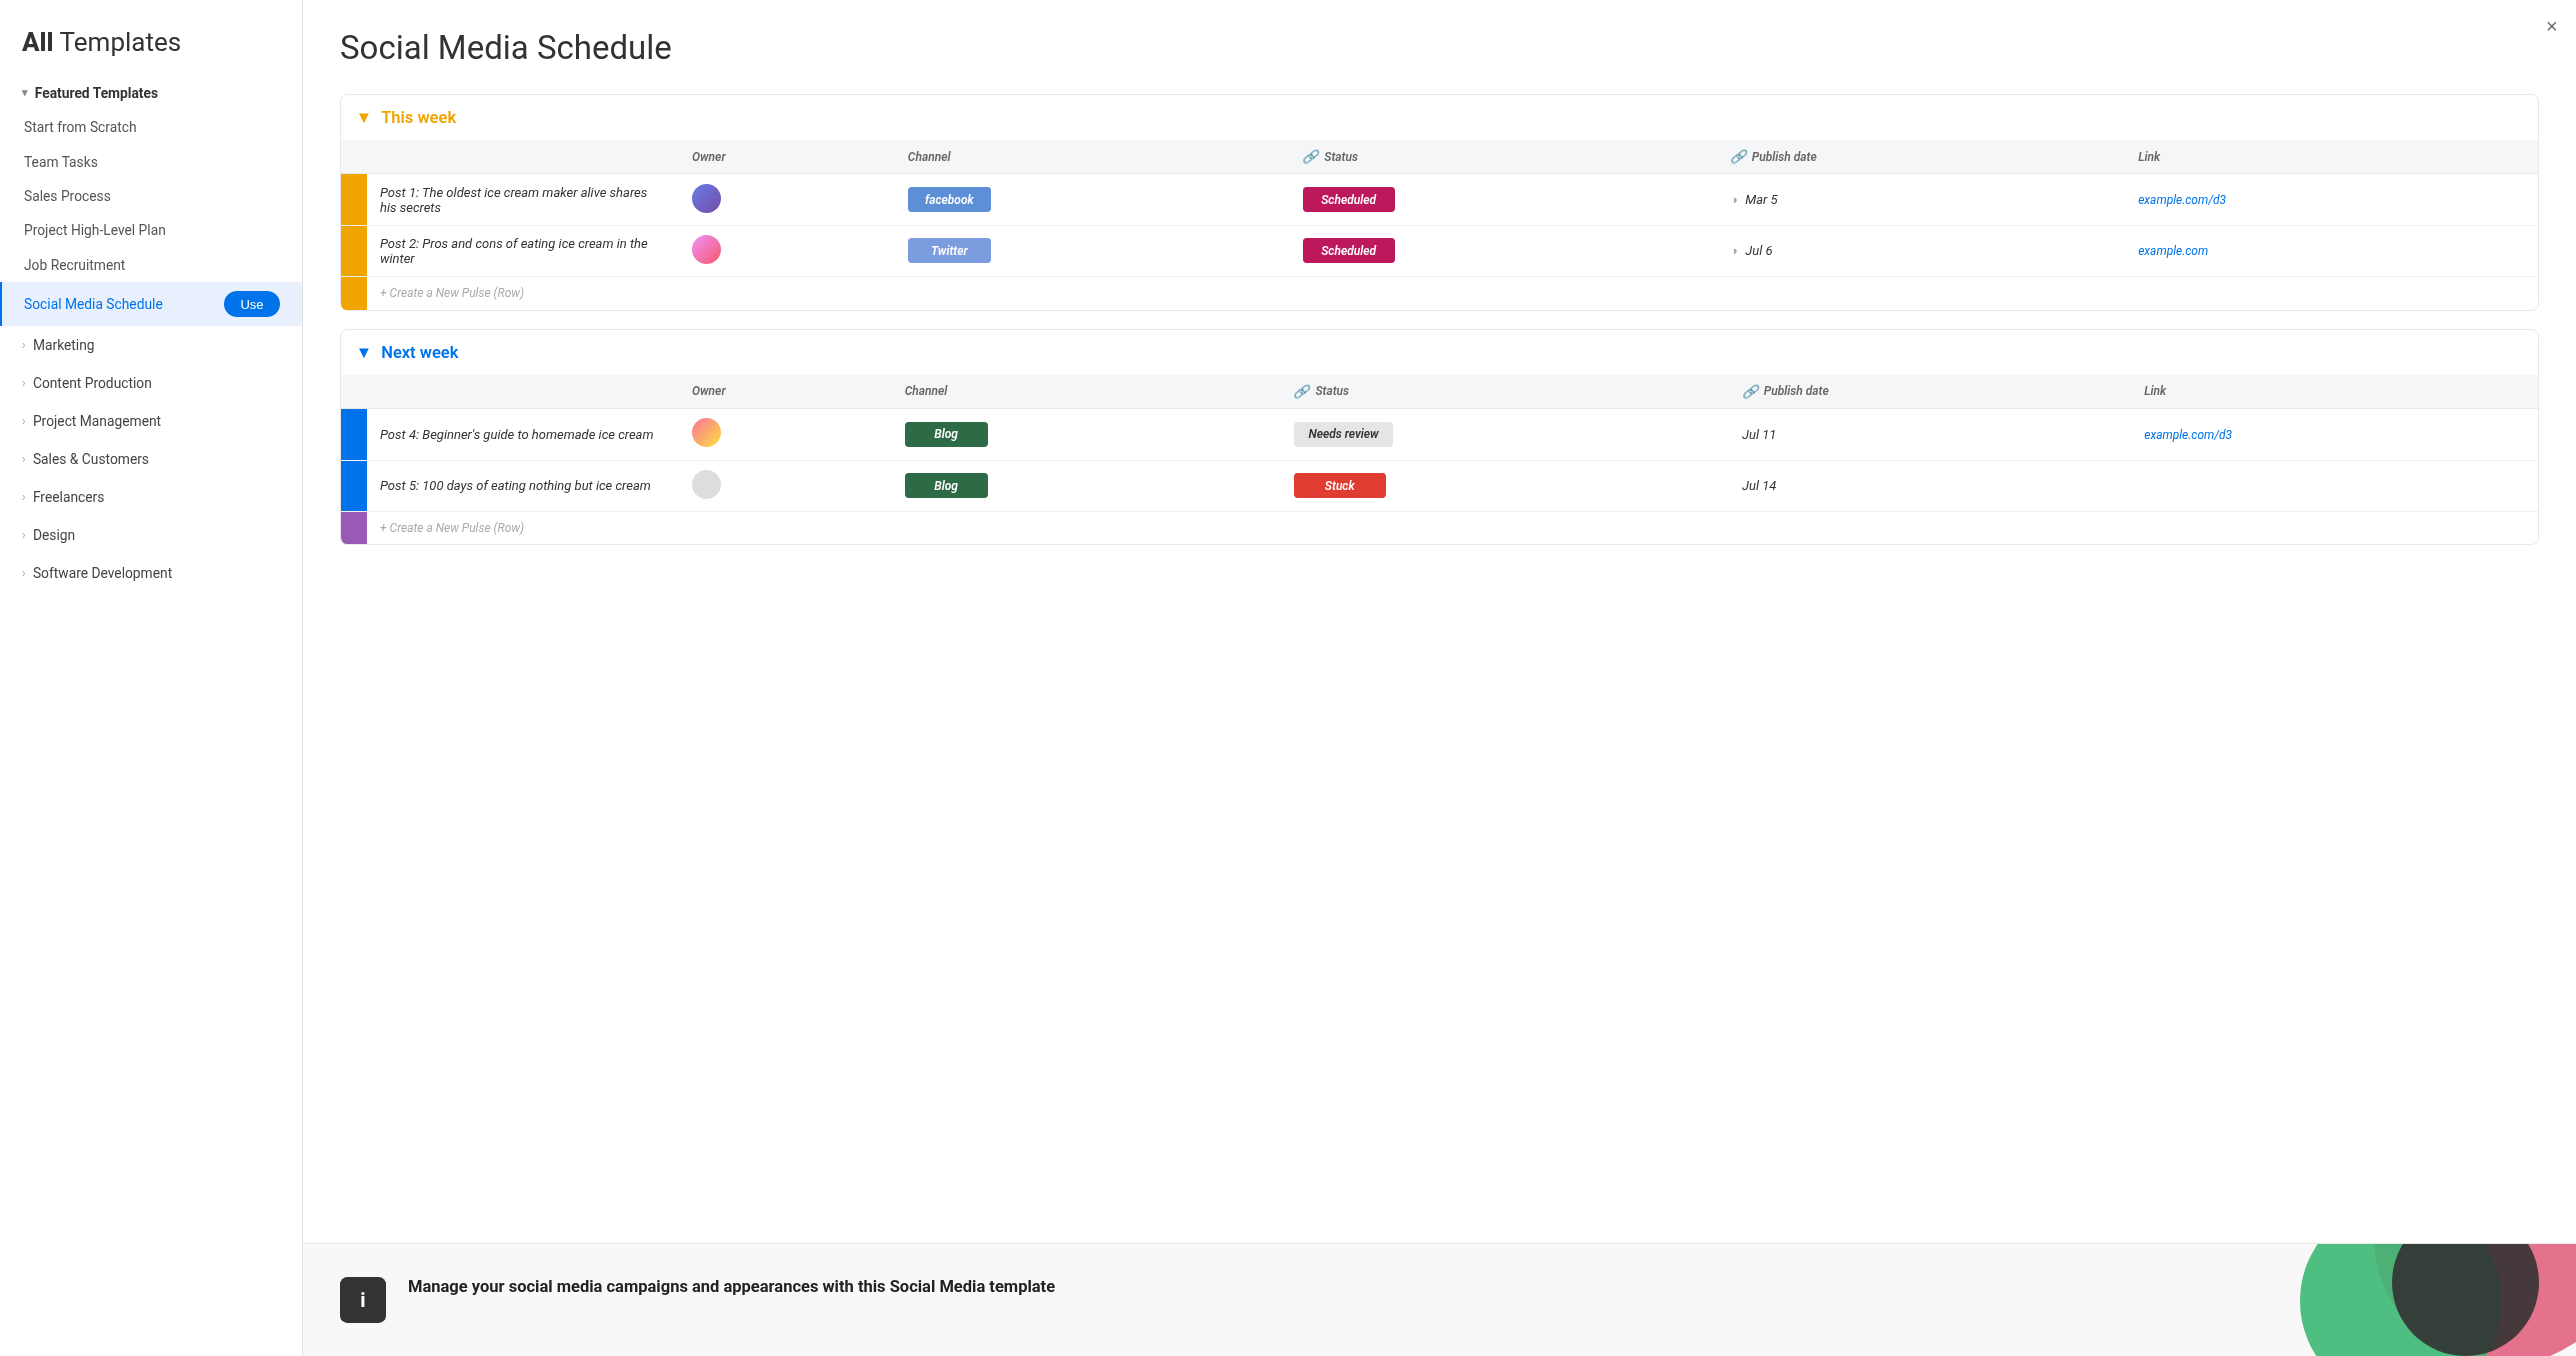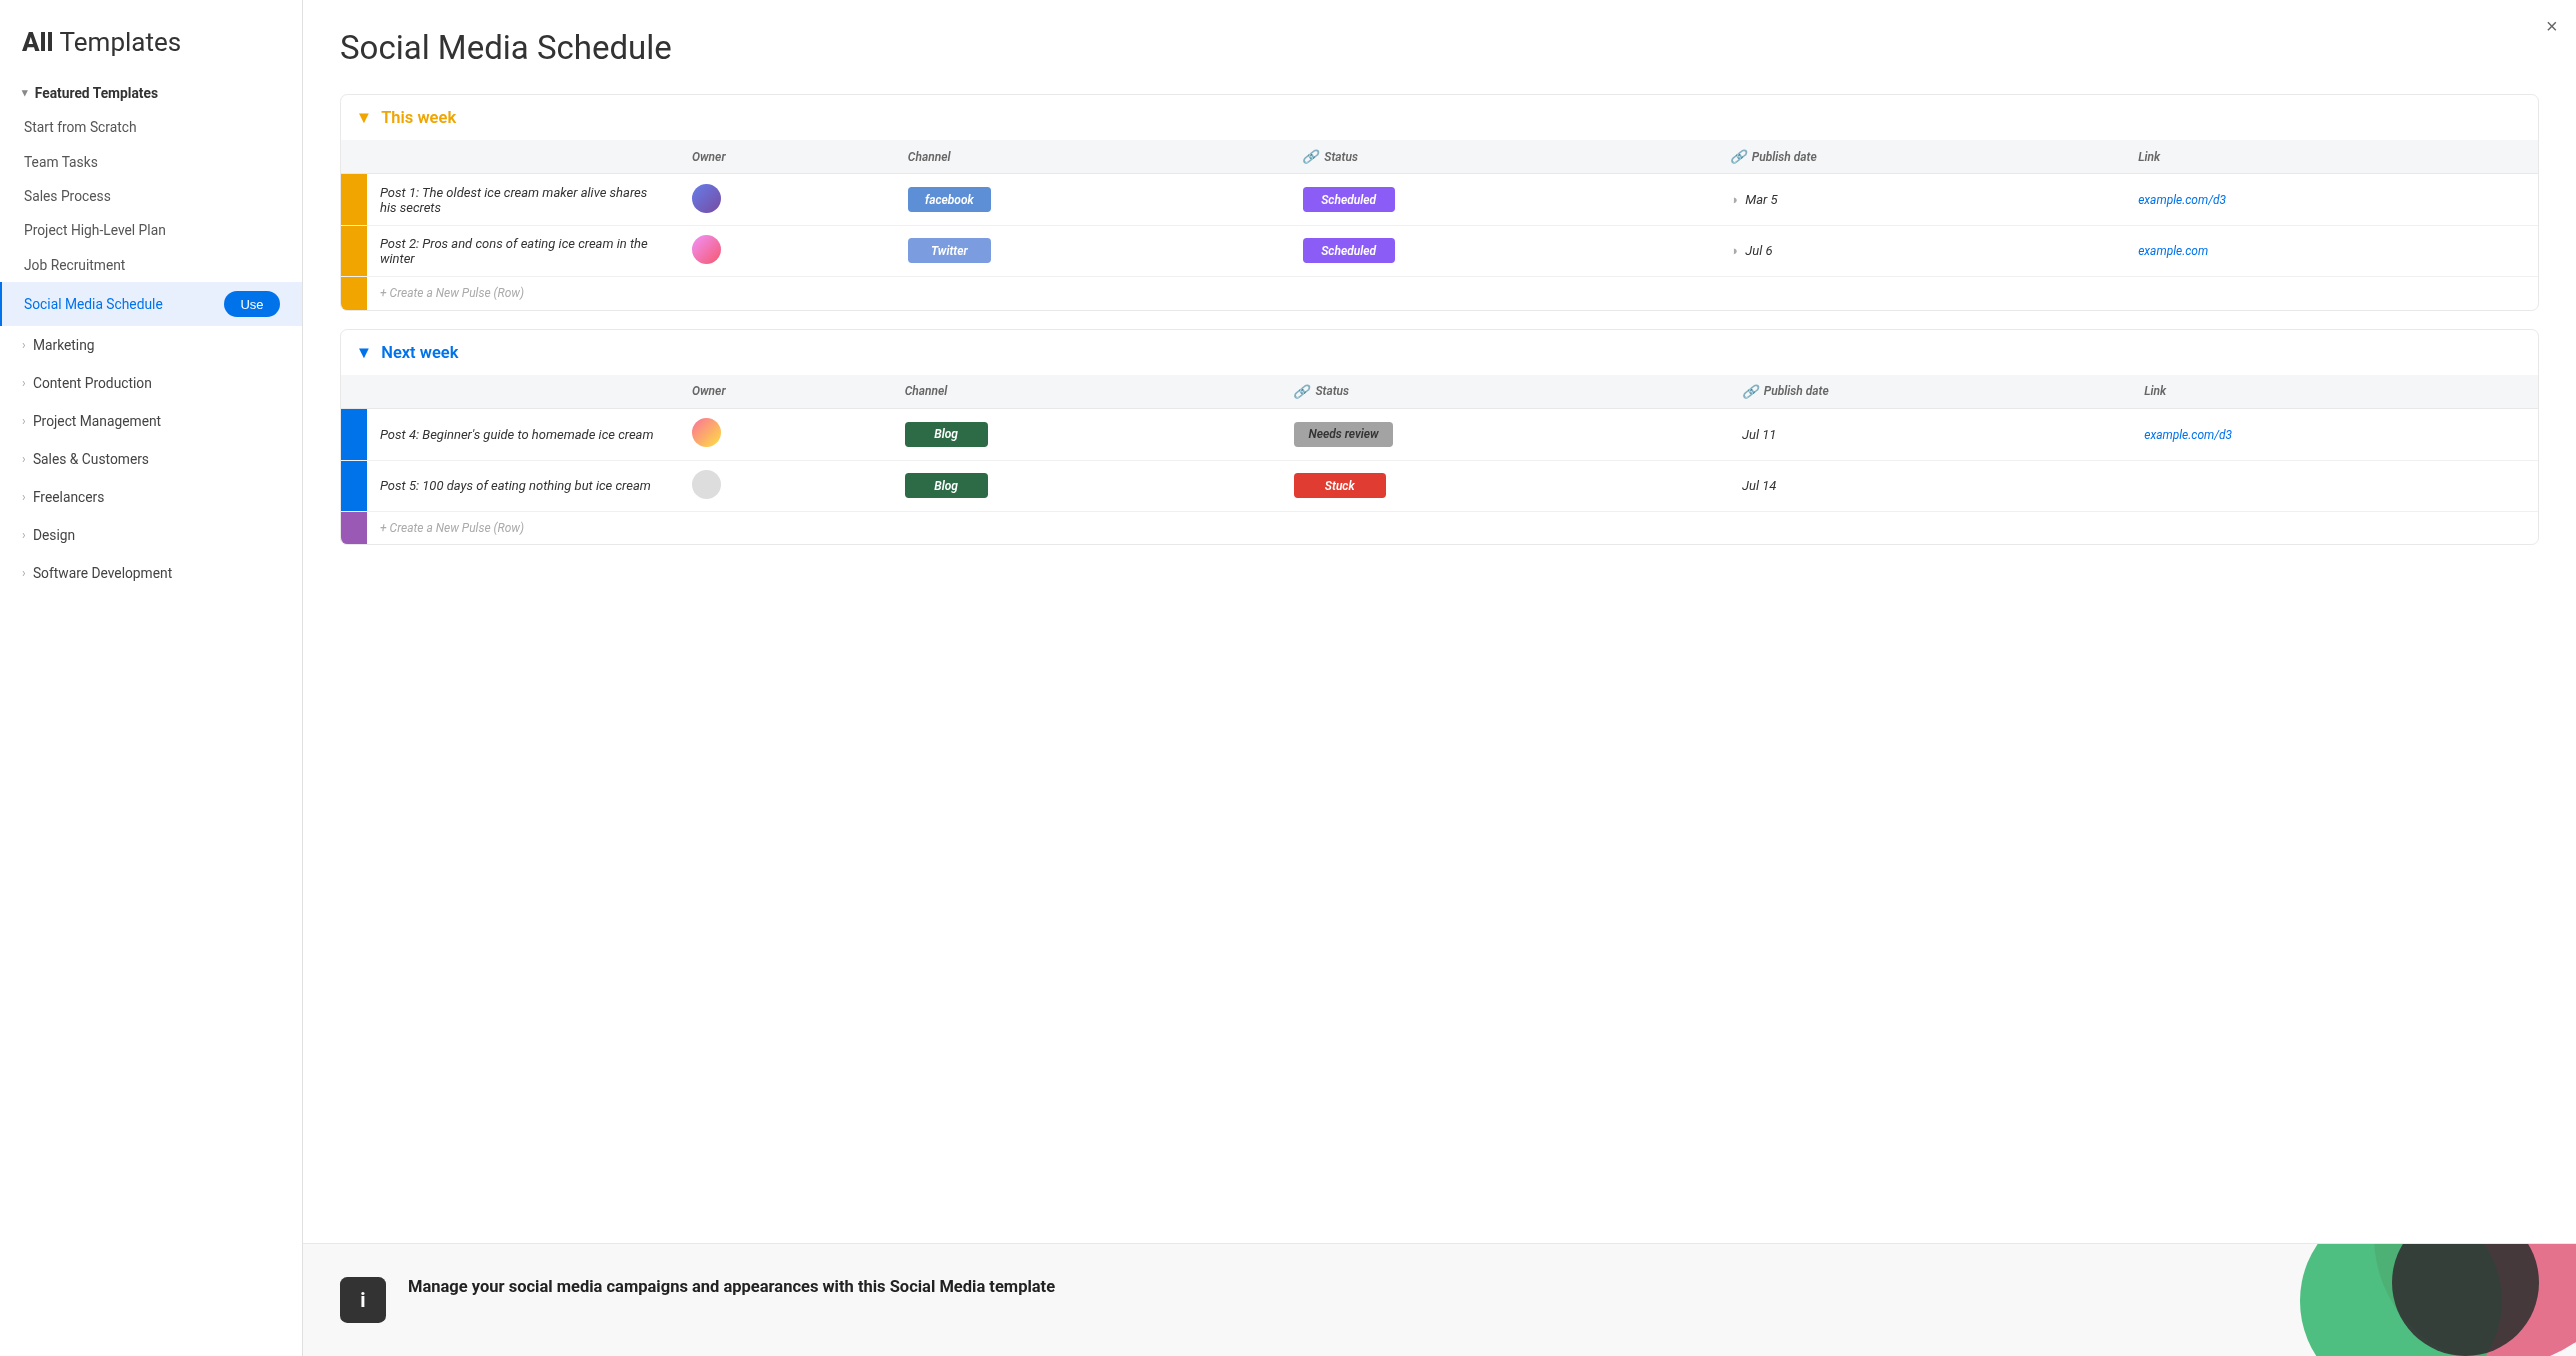--- a/index.html
+++ b/index.html
@@ -166,23 +166,23 @@
     .status-badge {
       display: inline-block;
       padding: 5.5px 14.7px;
       border-radius: 3.7px;
       color: #fff;
       font-size: 12px;
       font-weight: 600;
       text-align: center;
       min-width: 92px;
     }
-    .st-scheduled { background: #8b5cf6; }
+    .st-scheduled { background: #be185d; }
     .st-published { background: #4caf50; }
-    .st-needs-review { background: #a3a3a3; color: #333; }
+    .st-needs-review { background: #e5e5e5; color: #333; }
     .st-stuck { background: #e03c31; }
 
     .avatar {
       width: 29px;
       height: 29px;
       border-radius: 50%;
       background: #ccc;
       display: inline-flex;
       align-items: center;
       justify-content: center;

